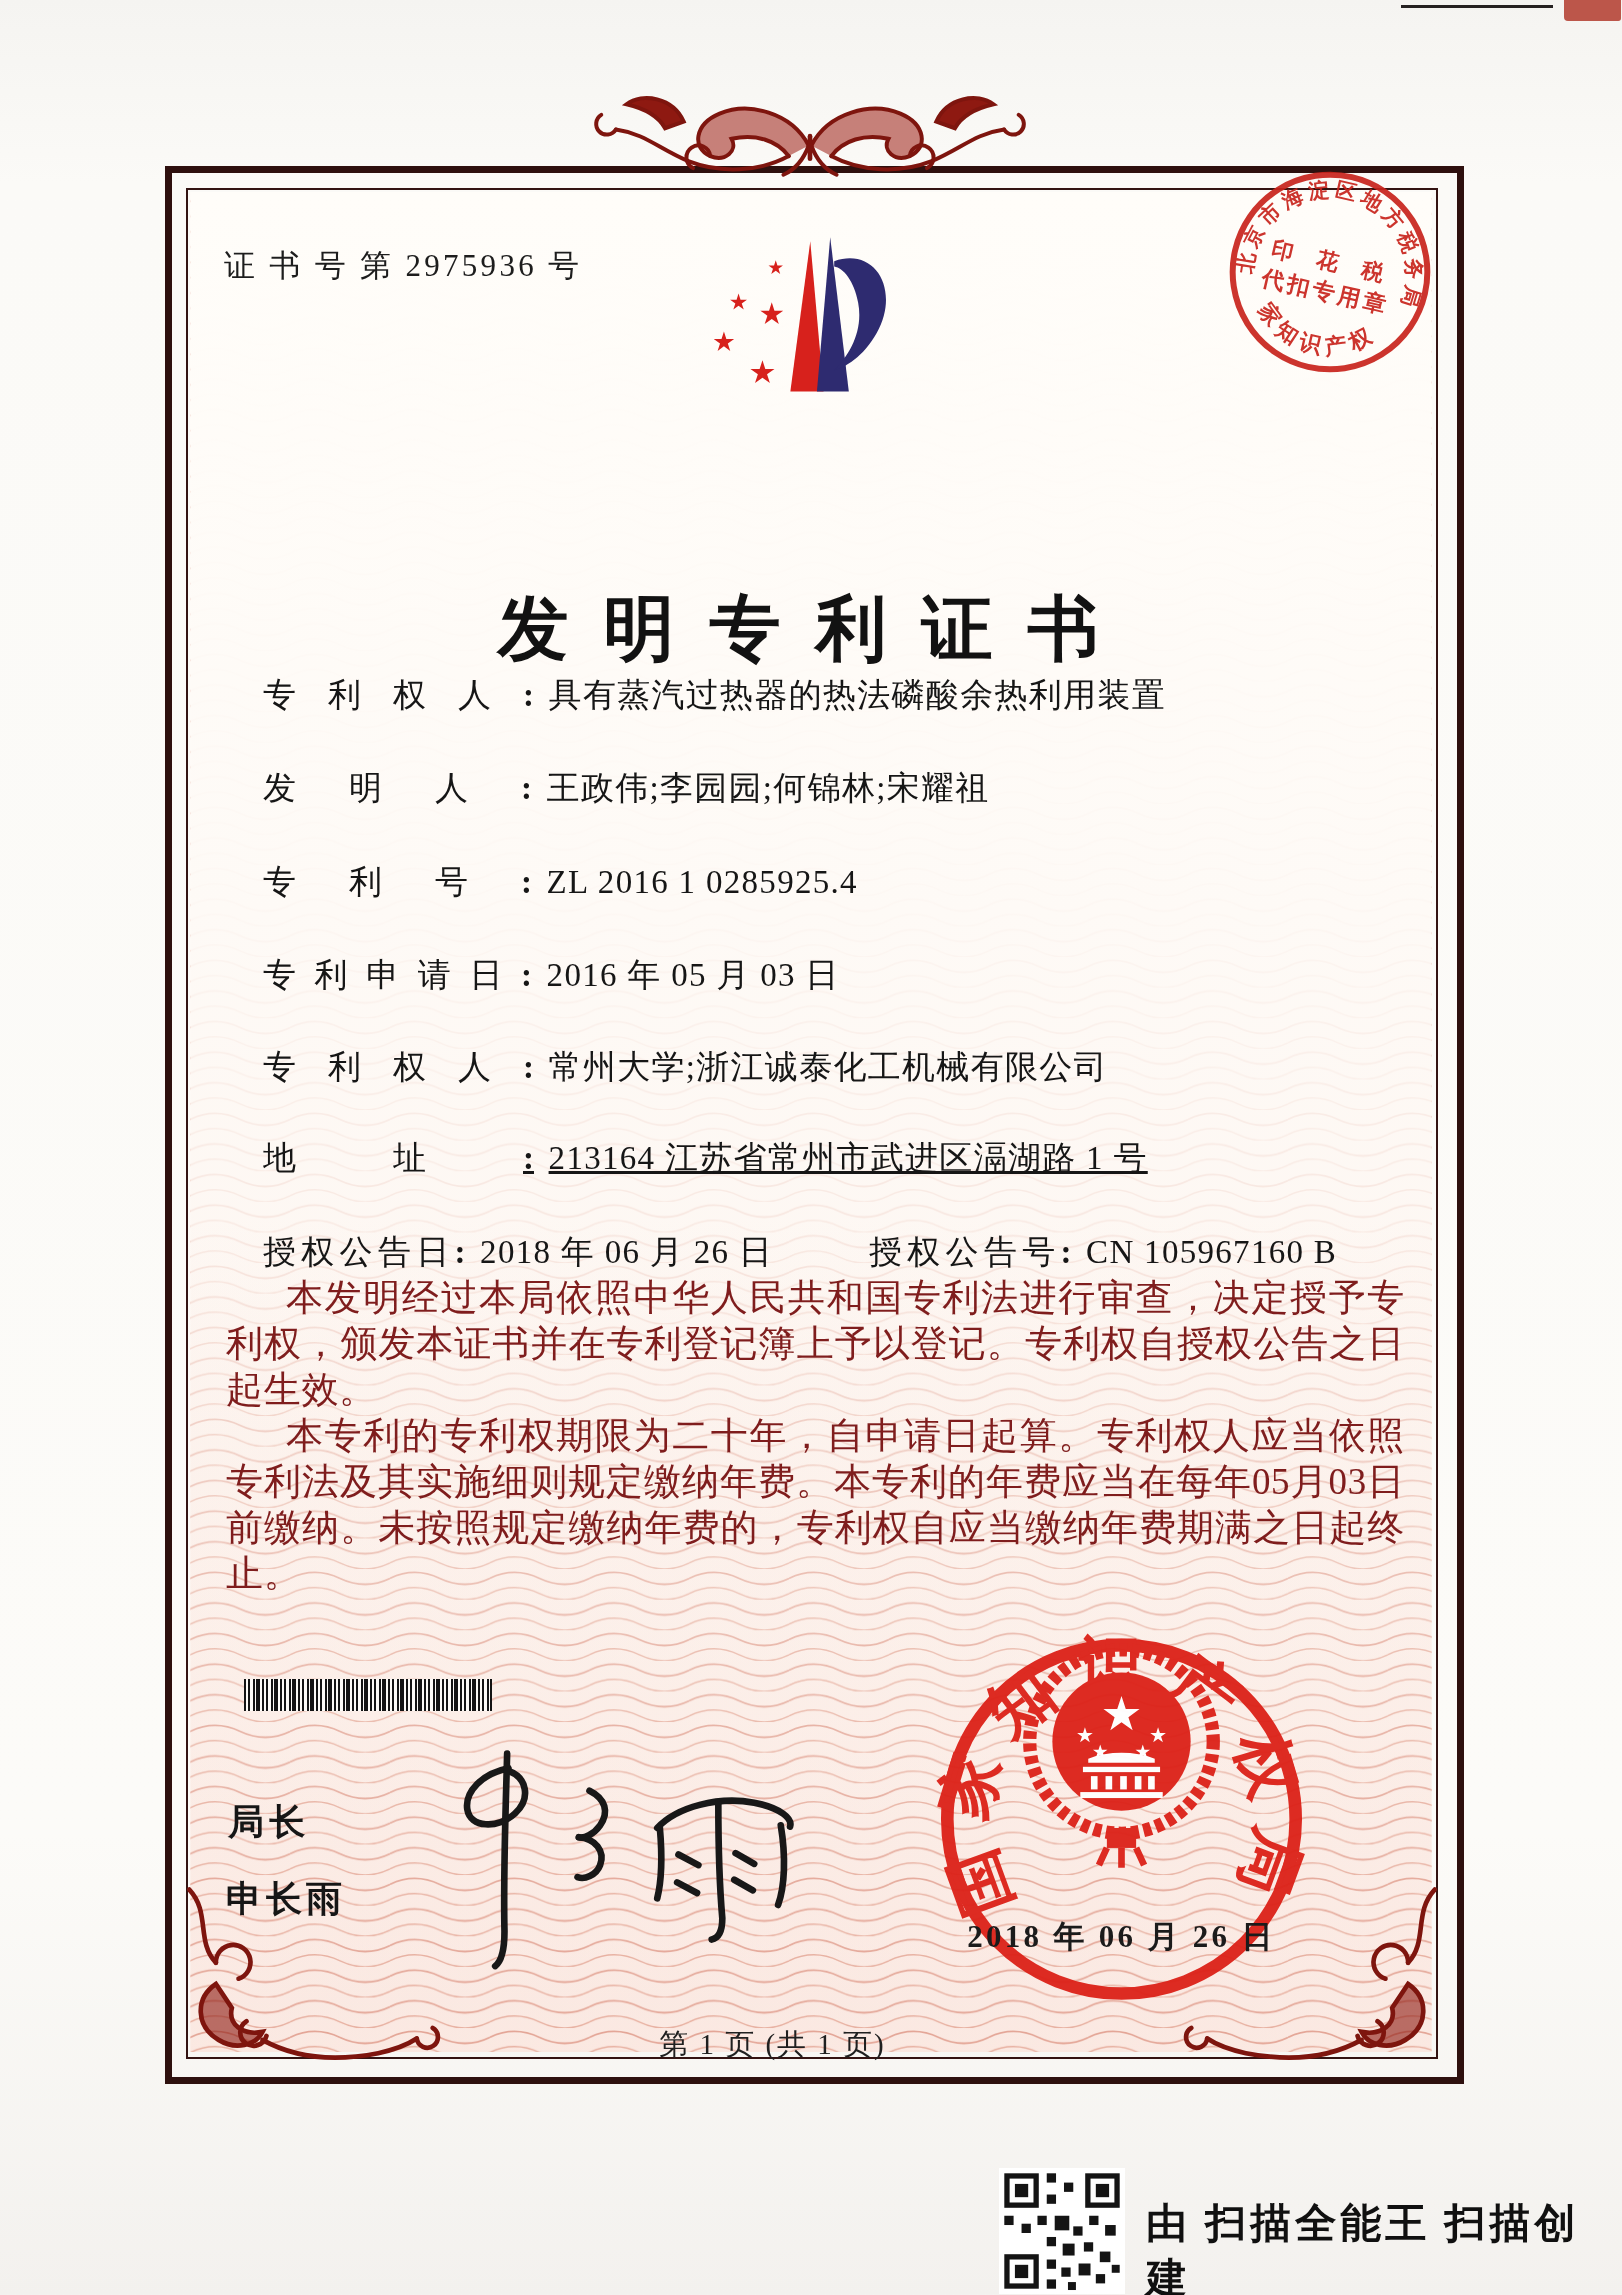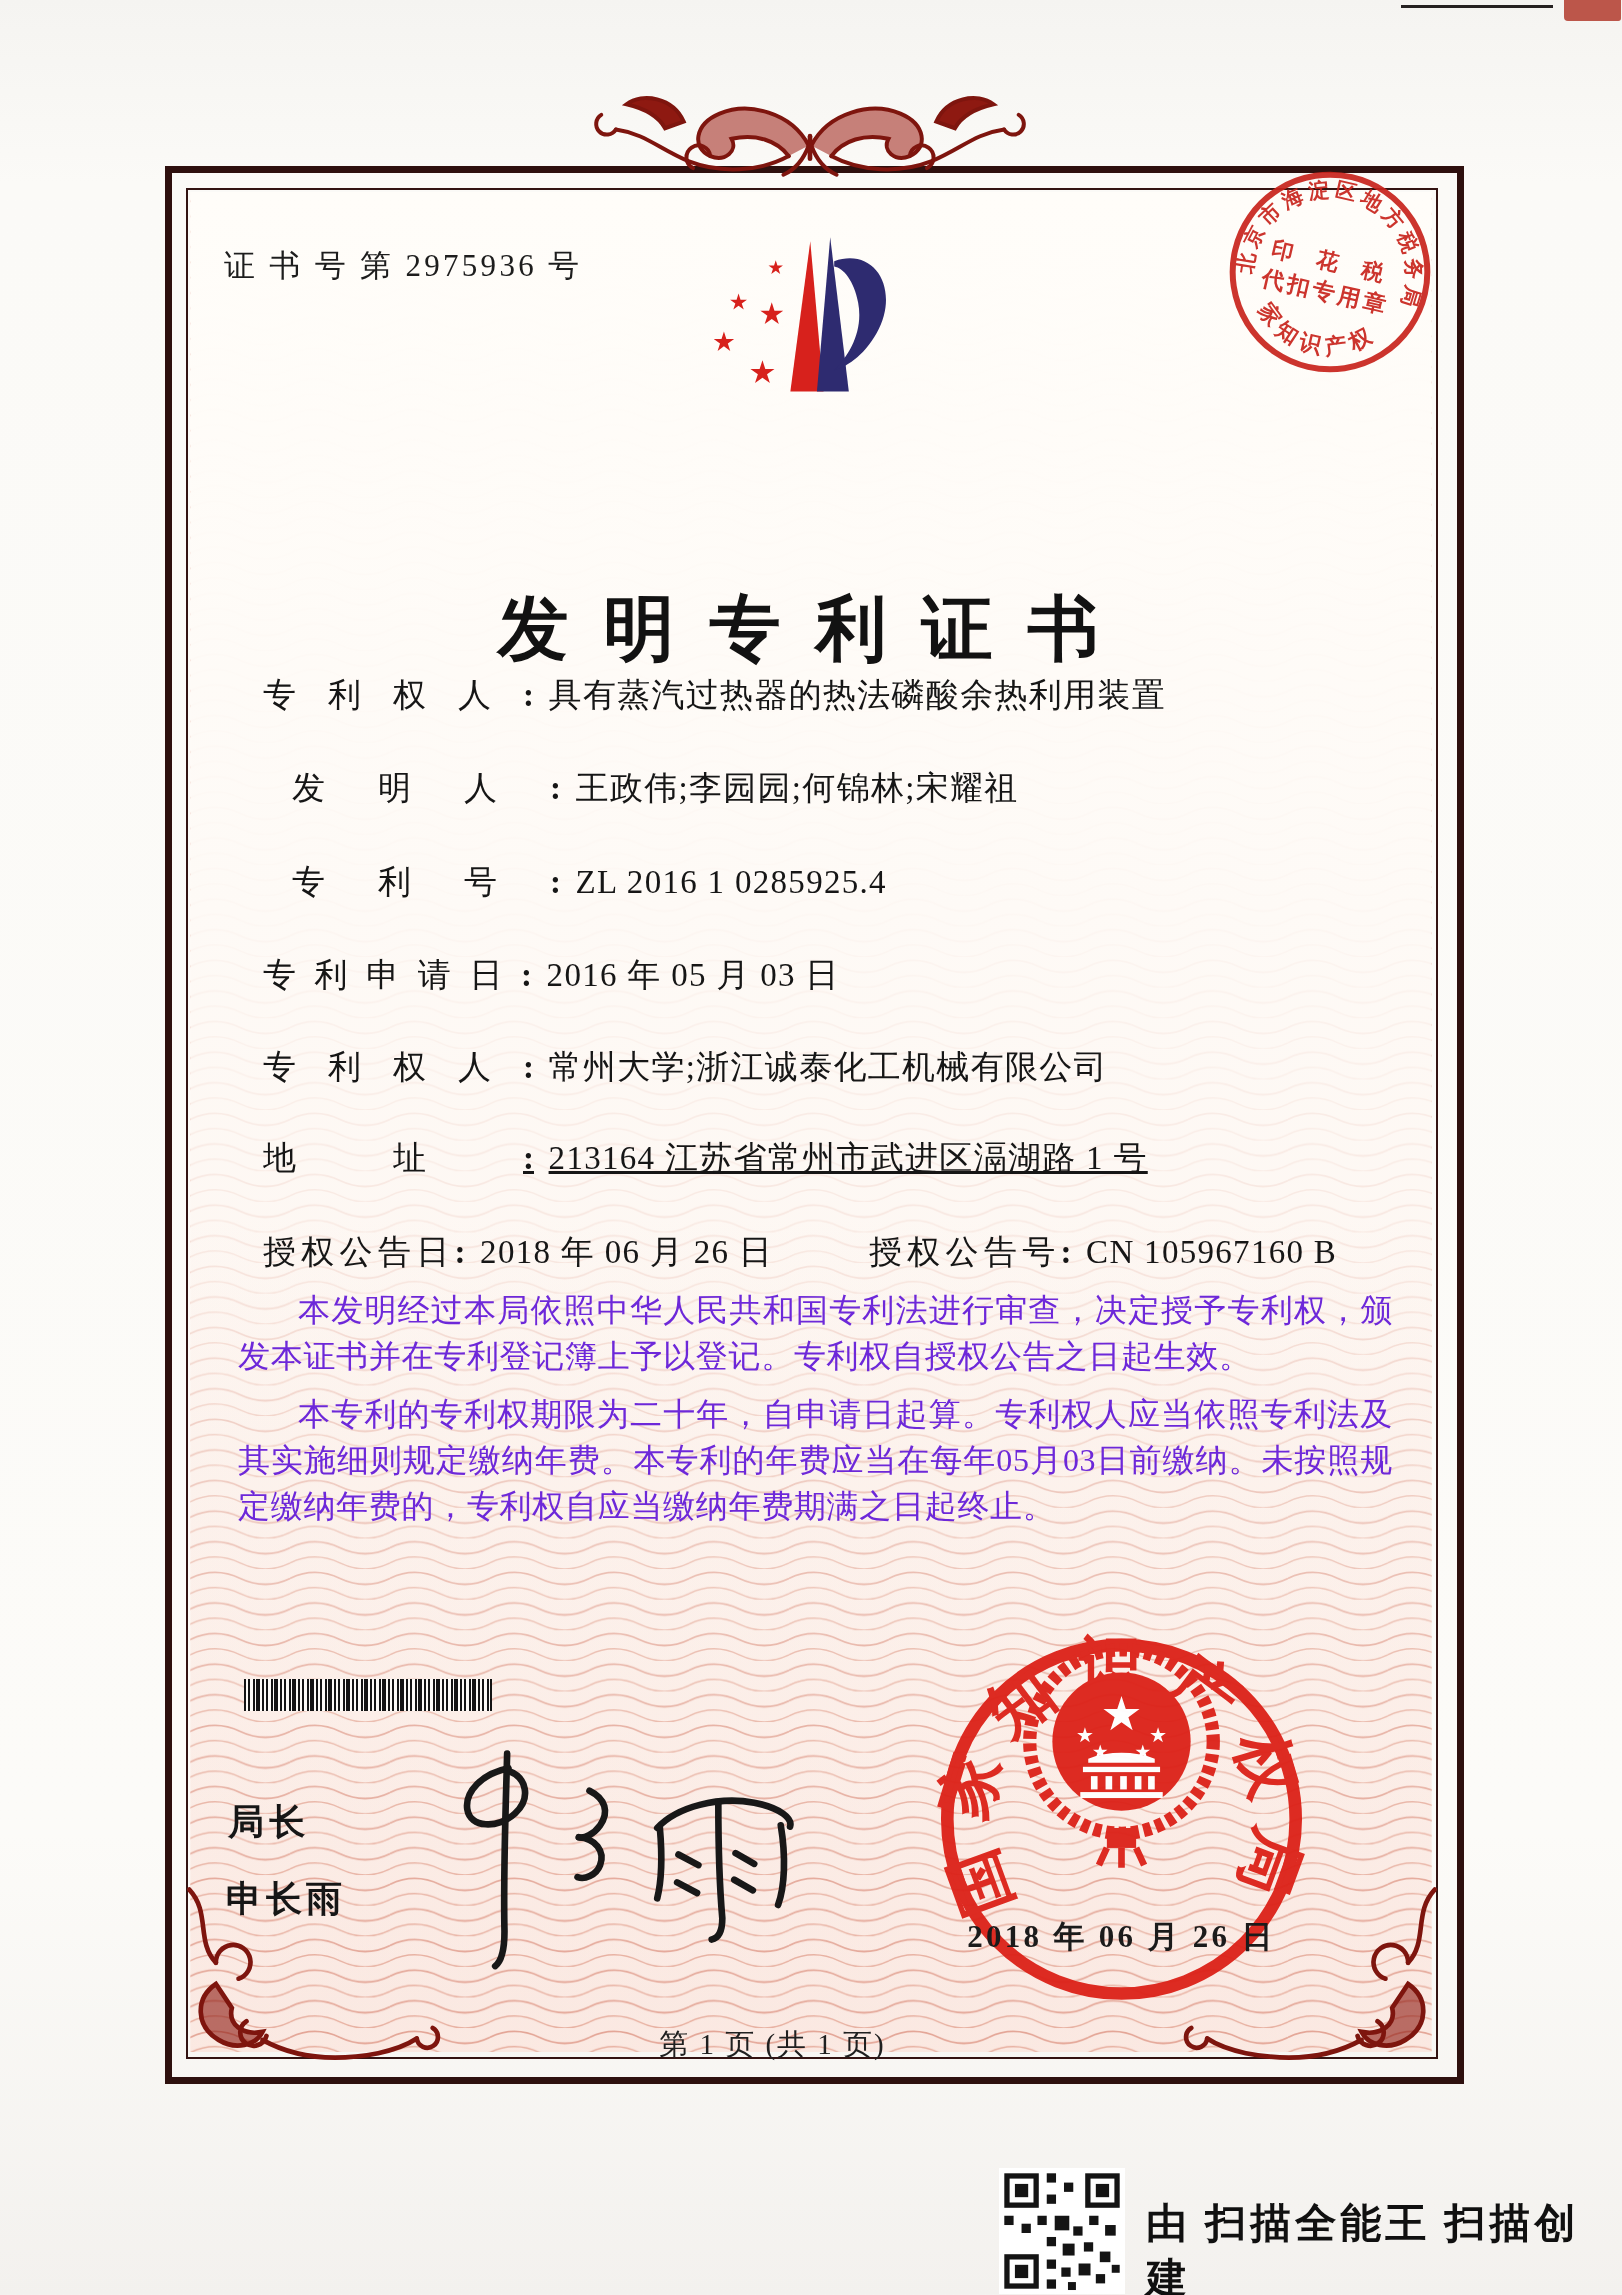--- a/index.html
+++ b/index.html
@@ -18,29 +18,29 @@
   .bg-waves{left:190px;top:192px;z-index:1;}
   .flourish{z-index:3;}
   
   .content{z-index:4;}
   .cert-no{left:224px;top:245px;font-size:31px;letter-spacing:3.3px;color:#1d1d1d;}
   .title{left:413px;top:582px;width:805px;text-align:center;font-size:71px;font-weight:700;
          letter-spacing:35px;color:#121212;font-family:"Liberation Sans","DejaVu Sans",sans-serif;}
   .row{left:263px;font-size:33px;white-space:nowrap;}
   .row .lbl{display:inline-block;}
   .ls4{letter-spacing:32px;}
-  .ls3{letter-spacing:53px;margin-left:29px;}
+  .ls3{letter-spacing:53px;}
   .ls5{letter-spacing:18.6px;}
   .ls2{letter-spacing:97px;}
   .ls0{letter-spacing:5.3px;}
   .row .colon{margin-right:14.6px;font-weight:700;}
   .row .val{letter-spacing:1.3px;}
   .row2{left:869px;}
   .paras{left:226px;top:1275px;width:1179px;}
-  .paras p{margin:12px;font-size:32px;line-height:46px;text-indent:60px;text-align:justify;letter-spacing:0.7px;color:#6d28d9;}
+  .paras p{margin:0;font-size:37px;line-height:46px;text-indent:60px;text-align:justify;letter-spacing:0.7px;color:#7f1d1d;}
   .barcode{left:244px;top:1679px;width:248px;height:32px;
     background:repeating-linear-gradient(90deg,#141414 0 2px,#fdfbf8 2px 4px,#141414 4px 6px,#fdfbf8 6px 9.3px,#141414 9.3px 10.6px,#fdfbf8 10.6px 12px,#141414 12px 16px,#fdfbf8 16px 18px);}
   .sig-title{left:228px;top:1798px;font-size:36px;letter-spacing:5.3px;font-weight:600;}
   .sig-name{left:226px;top:1875px;font-size:36px;letter-spacing:4px;font-weight:600;}
   .signature{left:346px;top:1727px;z-index:4;}
   .seal{left:932px;top:1623px;z-index:4;opacity:.95;}
   .seal-date{left:932px;top:1916px;width:379px;text-align:center;font-size:31px;font-weight:600;
              letter-spacing:3.3px;color:#1b1b1b;z-index:5;}
   .tax-stamp{left:1226px;top:168px;z-index:4;opacity:.92;}
   .footer{left:586px;top:2025px;width:373px;text-align:center;font-size:29px;letter-spacing:2px;color:#202020;}

